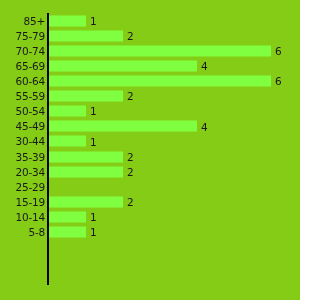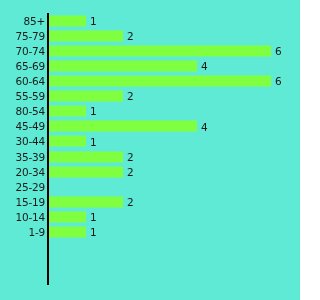--- a/index.html
+++ b/index.html
@@ -11,21 +11,21 @@
     width: 300px;
     height: 300px;
     overflow: hidden;
     font-family: "DejaVu Sans", "Liberation Sans", sans-serif;
   }
 
   #chart-root {
     position: relative;
     width: 300px;
     height: 300px;
-    background: #5eead4;
+    background: #84cc16;
   }
 
   
   #plot {
     position: absolute;
     left: 48px;
     top: 13px;
     width: 252px;
     height: 272px;
   }
@@ -126,21 +126,21 @@
         </span>
       </div>
       <div class="row">
         <span class="cat-label">55-59</span>
         <span class="bar-wrap">
           <span class="bar" style="width: 74px; background: rgb(128, 255, 64);"></span>
           <span class="val-label">2</span>
         </span>
       </div>
       <div class="row">
-        <span class="cat-label">80-54</span>
+        <span class="cat-label">50-54</span>
         <span class="bar-wrap">
           <span class="bar" style="width: 37px; background: rgb(128, 255, 64);"></span>
           <span class="val-label">1</span>
         </span>
       </div>
       <div class="row">
         <span class="cat-label">45-49</span>
         <span class="bar-wrap">
           <span class="bar" style="width: 148px; background: rgb(128, 255, 64);"></span>
           <span class="val-label">4</span>
@@ -181,21 +181,21 @@
         </span>
       </div>
       <div class="row">
         <span class="cat-label">10-14</span>
         <span class="bar-wrap">
           <span class="bar" style="width: 37px; background: rgb(128, 255, 64);"></span>
           <span class="val-label">1</span>
         </span>
       </div>
       <div class="row">
-        <span class="cat-label">1-9</span>
+        <span class="cat-label">5-8</span>
         <span class="bar-wrap">
           <span class="bar" style="width: 37px; background: rgb(128, 255, 64);"></span>
           <span class="val-label">1</span>
         </span>
       </div>
     </div>
 
 </div>
 
 </body></html>

